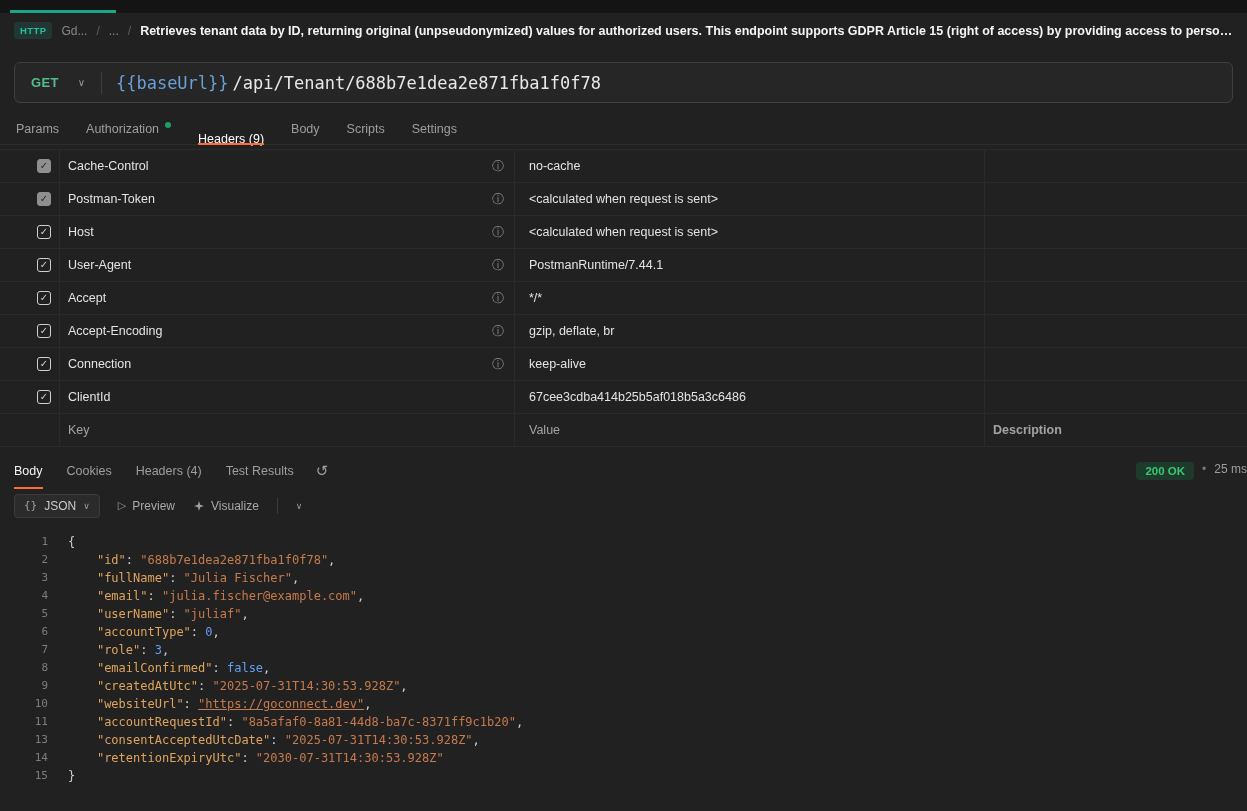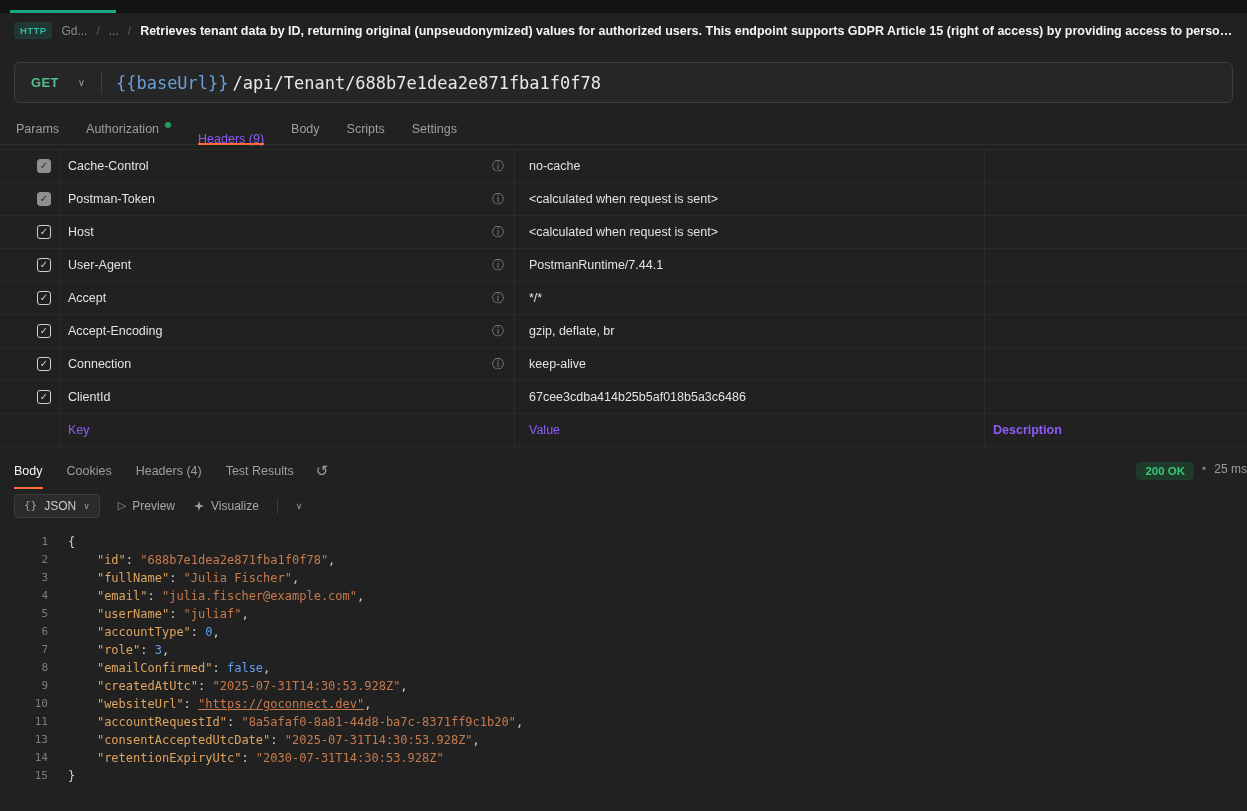--- a/index.html
+++ b/index.html
@@ -39,39 +39,39 @@
   .method-label { color:#53bd8b; font-weight:bold; font-size:13px; letter-spacing:.3px; }
   .method-chev { color:#9a9a9a; font-size:10px; }
   .url-divider { width:1px; height:22px; background:#3f3f3f; }
   .url-text { margin-left:14px; font-family:"DejaVu Sans Mono", monospace; font-size:17px; white-space:nowrap; }
   .url-var { color:#6a9fd8; margin-right:4px; }
   .url-path { color:#e8e8e8; }
 
   
   .req-tabs { display:flex; height:31px; padding:0 16px; gap:27px; border-bottom:1px solid #2d2d2d; }
   .tab { position:relative; display:flex; align-items:center; color:#9e9e9e; cursor:pointer; }
-  .tab.active { color:#8b5cf6;margin-top:20px; }
+  .tab.active { color:#ffffff;margin-top:20px; }
   .tab.active::after { content:""; position:absolute; left:0; right:0; bottom:-1px; height:2px; background:#ff6c37; }
   .dot { width:6px; height:6px; border-radius:50%; background:#1fa05f; margin-left:6px; margin-top:-9px; }
 
   
   .htable { border-top:1px solid #2b2b2b; margin-top:4px; }
   .hrow { display:flex; height:33px; border-bottom:1px solid #2b2b2b; }
   .c { display:flex; align-items:center; border-right:1px solid #2b2b2b; color:#e3e3e3; }
   .c-check { width:60px; flex:0 0 60px; justify-content:flex-end; padding-right:8px; }
   .c-key { flex:0 0 455px; padding:0 10px 0 8px; justify-content:space-between; }
   .c-value { flex:0 0 470px; padding-left:14px; }
   .c-desc { flex:1; padding-left:8px; border-right:none;font-weight:bold; }
   .checkbox {
     width:14px; height:14px; border-radius:3px; border:1.5px solid #cfcfcf; color:#cfcfcf;
     display:flex; align-items:center; justify-content:center; font-size:10px; line-height:1; cursor:pointer;
   }
   .checkbox.muted { background:#8f8f8f; border-color:#8f8f8f; color:#2a2a2a; }
   .info-icon { color:#8a8a8a; font-size:12px; }
-  .ph { color:#8b5cf6; }
+  .ph { color:#a3a3a3; }
 
   
   .resp-tabs { height:36px; display:flex; align-items:center; padding:0 0 0 14px; margin-top:6px; position:relative; }
   .resp-tabs-left { display:flex; height:100%; gap:24px; }
   .resp-tab { position:relative; display:flex; align-items:center; color:#9e9e9e; cursor:pointer; }
   .resp-tab.active { color:#f5f5f5; }
   .resp-tab.active::after { content:""; position:absolute; left:0; right:0; bottom:0; height:2px; background:#ff6c37; }
   .history-icon { color:#9e9e9e; font-size:15px; margin-left:22px; cursor:pointer; }
   .resp-meta { margin-left:auto; display:flex; align-items:flex-start; gap:8px; white-space:nowrap; }
   .status-badge { background:#1d3a2a; color:#39c677; font-size:11.5px; font-weight:bold; padding:3px 9px; border-radius:4px; }

